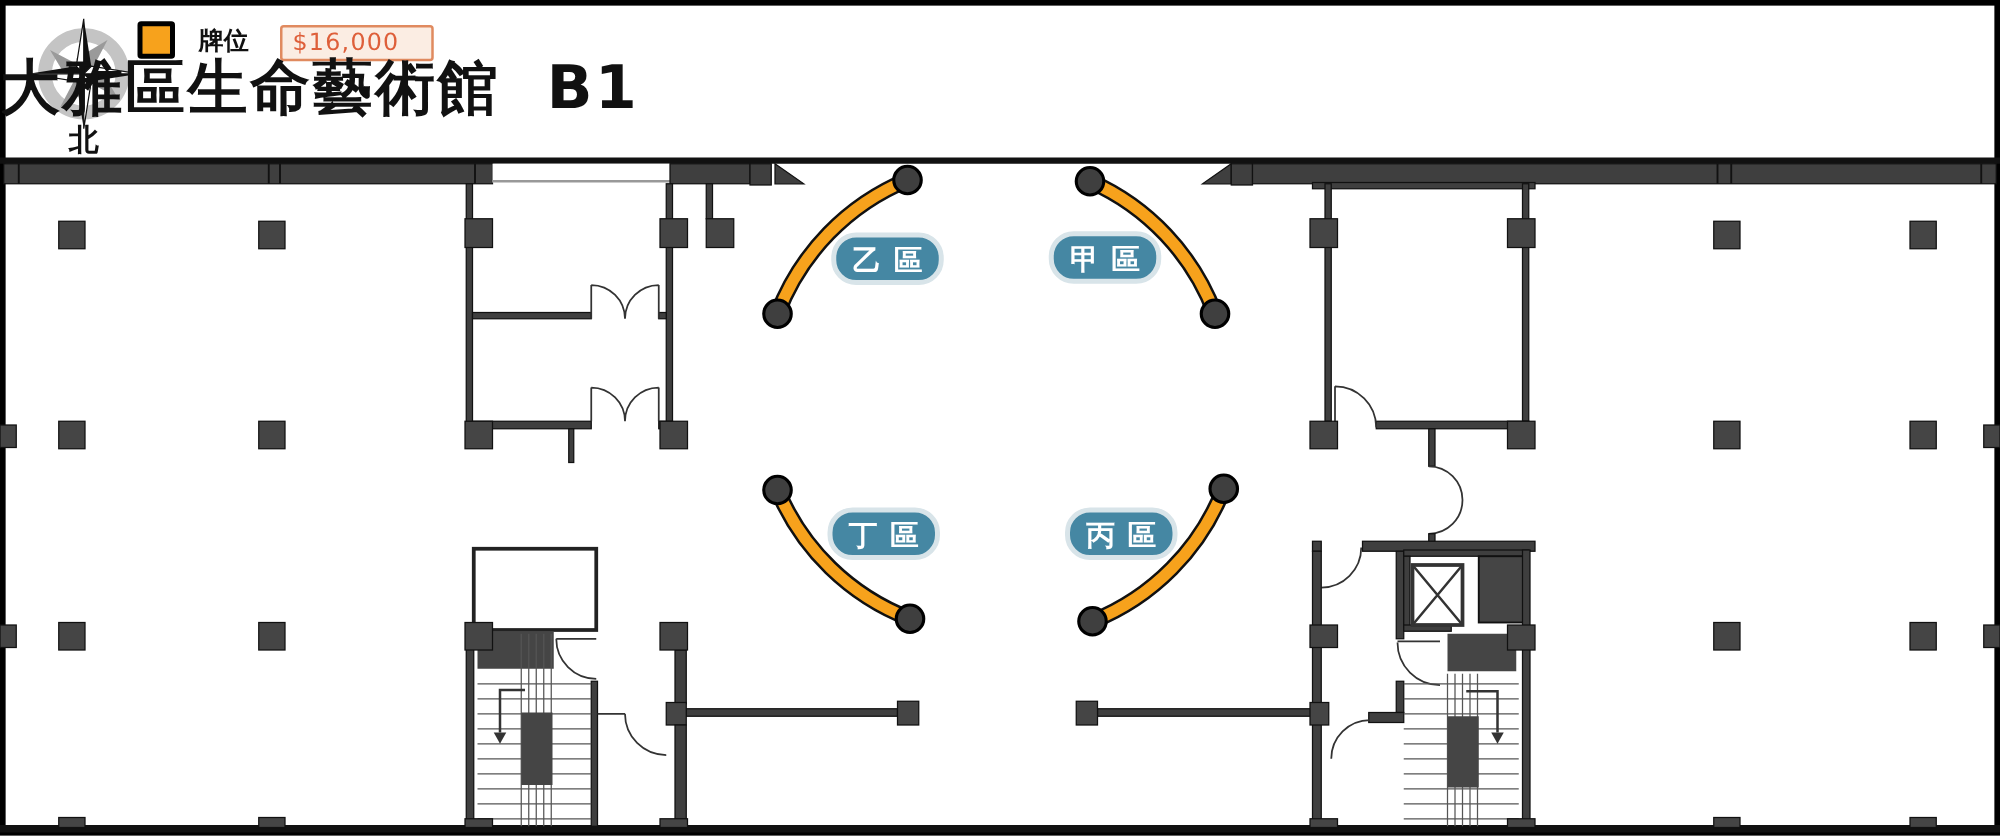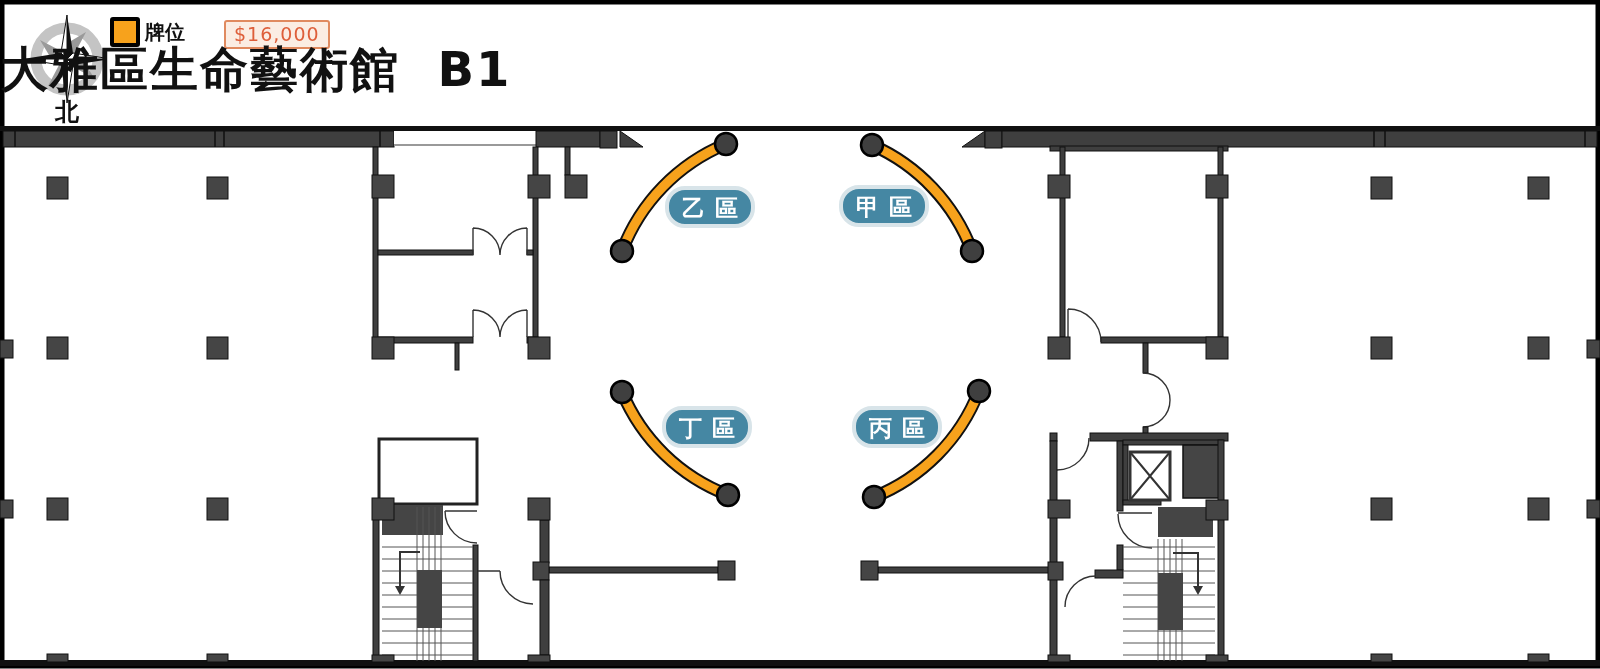--- a/index.html
+++ b/index.html
@@ -1,25 +1,25 @@
 <!DOCTYPE html>
 <html><head>
 <meta charset="utf-8">
 <style>
   html,body{margin:0;padding:0;background:#fff;}
   #stage{position:relative;width:1600px;height:669px;background:#fff;overflow:hidden;
          font-family:"DejaVu Sans","Liberation Sans",sans-serif;}
   #plan-svg{position:absolute;left:0;top:0;}
   .hdr{position:absolute;z-index:5;}
   #compass-box{left:10px;top:6px;width:96px;height:118px;}
-  #legend-box{left:110px;top:17px;display:flex;align-items:center;gap:5px;}
+  #legend-box{left:110px;top:17px;display:flex;align-items:center;gap:19px;}
   #legend-swatch{width:30px;height:30px;background:#F7A21C;border:4px solid #000;border-radius:3px;box-sizing:border-box;}
   #legend-label{font-size:20px;color:#111;font-weight:bold;}
   #price-tag{left:224px;top:20px;background:#FBEDE3;border:2px solid #E08A5F;border-radius:3px;
-             color:#DE5F3A;font-size:19px;padding:1px 8px 2px 8px;letter-spacing:1px;}
+             color:#DE5F3A;font-size:19px;padding:1px 25px 2px 8px;letter-spacing:1px;}
   #page-title{left:0;right:0;top:38px;font-size:48px;font-weight:bold;color:#111;
               letter-spacing:2px;white-space:pre;}
   .wall{fill:#3F3F3F;stroke:#111;stroke-width:1;}
   .col{fill:#454545;stroke:#111;stroke-width:1;}
   .dark{fill:#454545;}
   .door{fill:none;stroke:#333;stroke-width:1.4;}
   .thin{stroke:#555;stroke-width:1;fill:none;}
   .pill{fill:#4587A3;stroke:#D8E4E9;stroke-width:4;}
   .pill-t{fill:#fff;font-size:23px;font-weight:bold;letter-spacing:10px;
           font-family:"DejaVu Sans","Liberation Sans",sans-serif;}

